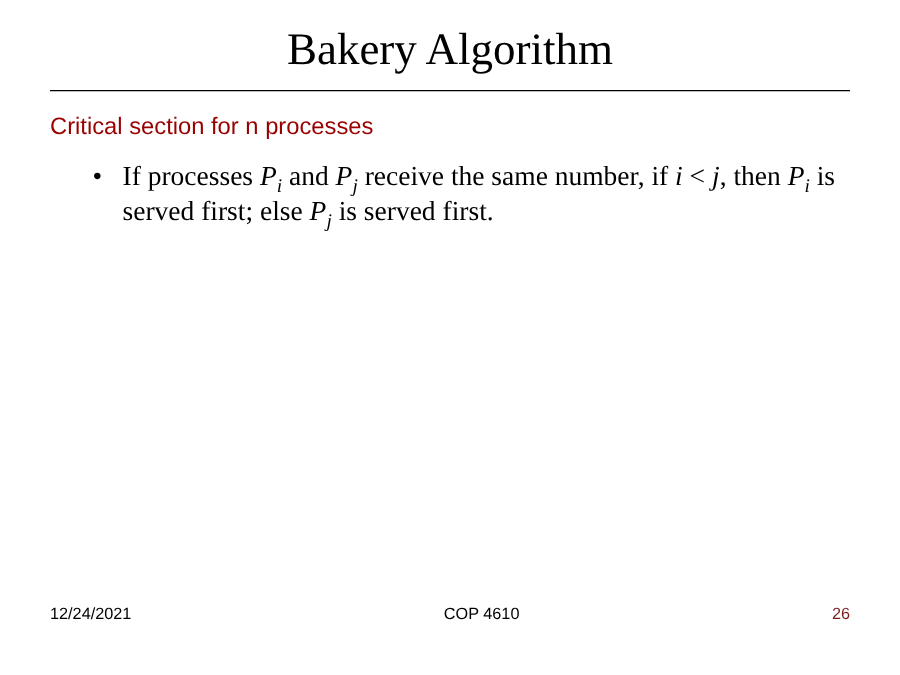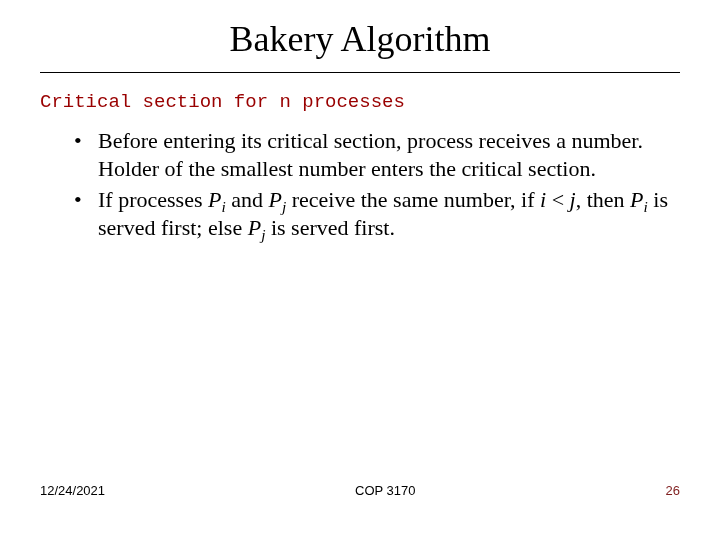--- a/index.html
+++ b/index.html
@@ -17,21 +17,21 @@
     font-size: 36px;
     font-weight: normal;
     margin-bottom: 12px;
   }
   .divider {
     border: none;
     border-top: 1.5px solid #000;
     margin: 0 0 18px 0;
   }
   .subtitle {
-    font-family: Liberation Mono, monospace;
+    font-family: Liberation Sans, sans-serif;
     font-size: 19px;
     color: #990000;
     margin-bottom: 14px;
   }
   ul.bullets {
     list-style: none;
     padding-left: 58px;
     font-size: 22px;
     line-height: 1.25;
   }
@@ -73,24 +73,21 @@
 </head>
 <body>
 
 <h1 class="title">Bakery Algorithm</h1>
 <hr class="divider">
 
 <div class="subtitle">Critical section for n processes</div>
 
 <ul class="bullets">
   <li>
-    <span>Before entering its critical section, process receives a number. Holder of the smallest number enters the critical section.</span>
-  </li>
-  <li>
     <span>If processes </span><span class="ital">P</span><span class="sub">i</span><span> and </span><span class="ital">P</span><span class="sub">j</span><span> receive the same number, if </span><span class="ital">i</span><span> &lt; </span><span class="ital">j</span><span>, then </span><span class="ital">P</span><span class="sub">i</span><span> is served first; else </span><span class="ital">P</span><span class="sub">j</span><span> is served first.</span>
   </li>
 </ul>
 
 <div class="footer">
   <span class="date">12/24/2021</span>
-  <span class="course">COP 3170</span>
+  <span class="course">COP 4610</span>
   <span class="pagenum">26</span>
 </div>
 
 </body></html>

